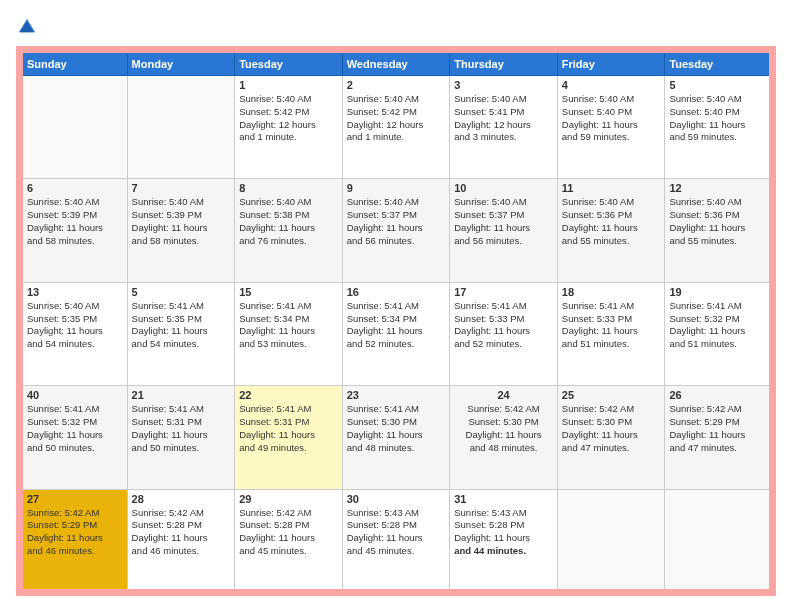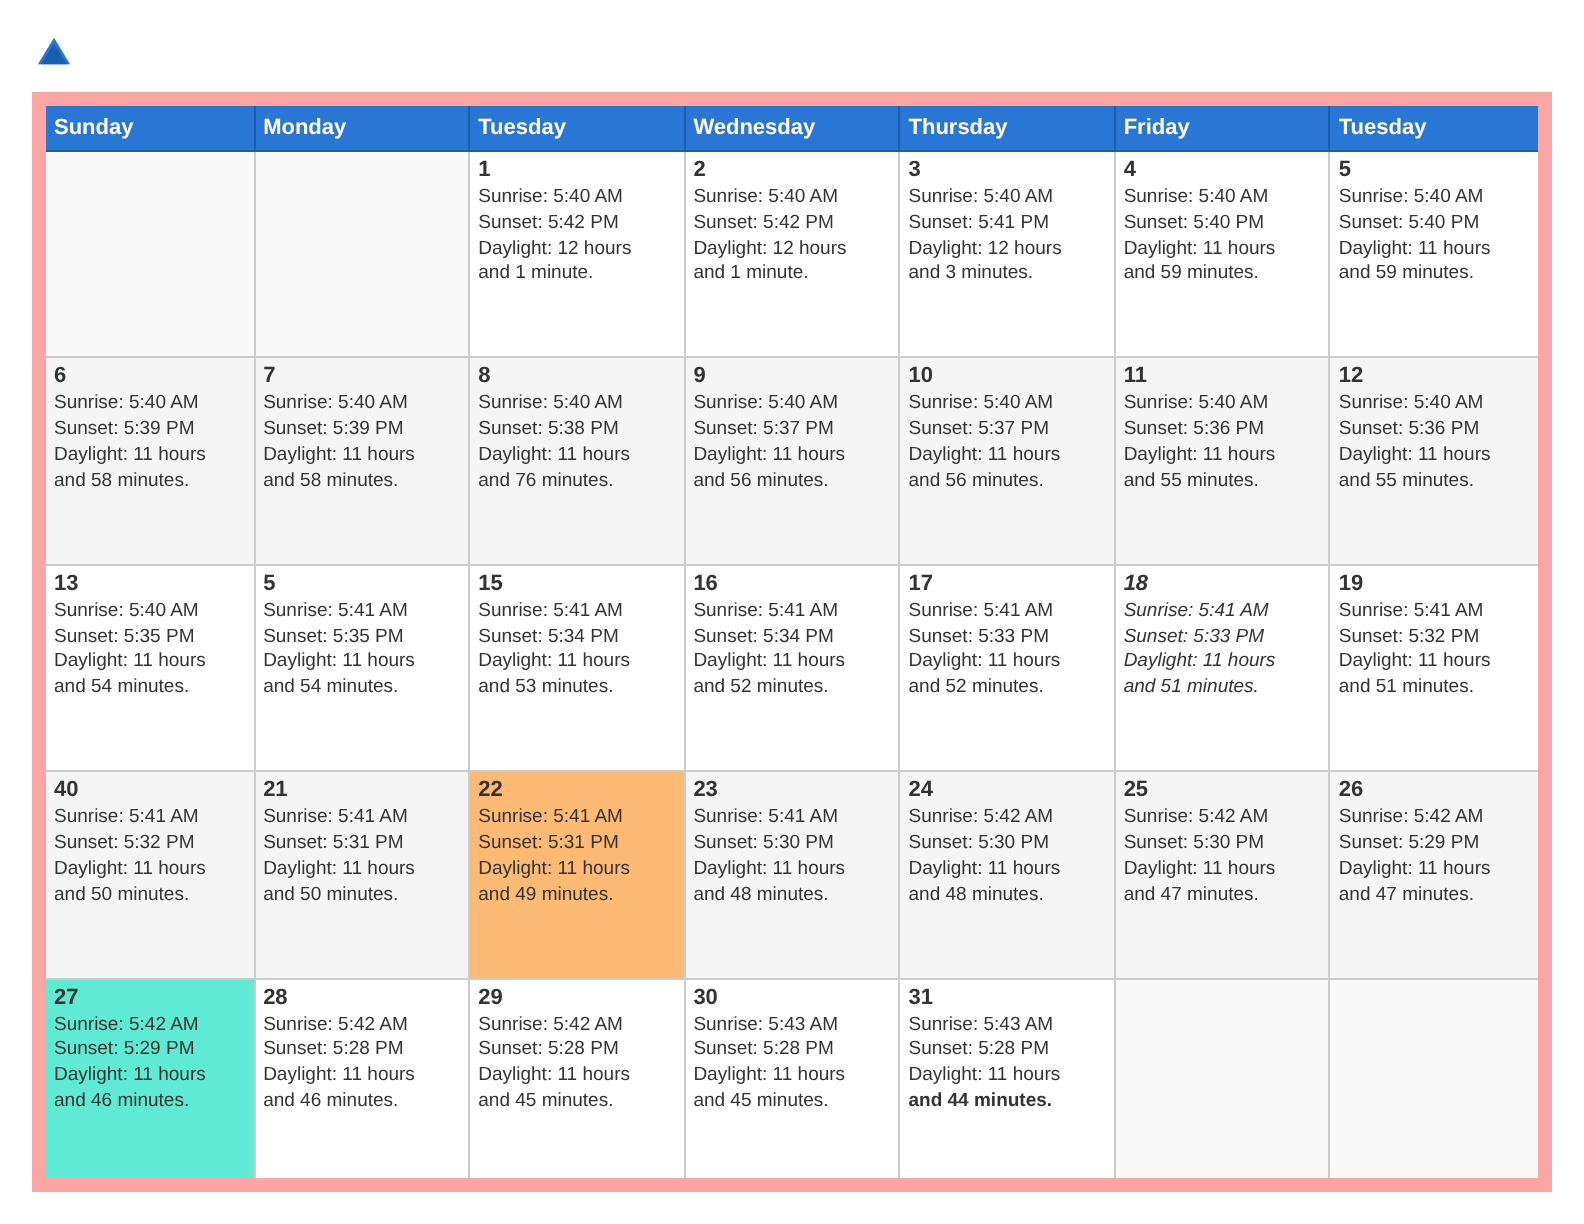--- a/index.html
+++ b/index.html
@@ -253,21 +253,21 @@
             <span style="display: block; line-height: 1.35;">Daylight: 11 hours</span>
             <span style="display: block; line-height: 1.35;">and 52 minutes.</span>
           </td>
           <td style="background: rgb(255, 255, 255);">
             <span class="day-number">17</span>
             <span style="display: block; line-height: 1.35;">Sunrise: 5:41 AM</span>
             <span style="display: block; line-height: 1.35;">Sunset: 5:33 PM</span>
             <span style="display: block; line-height: 1.35;">Daylight: 11 hours</span>
             <span style="display: block; line-height: 1.35;">and 52 minutes.</span>
           </td>
-          <td style="background: rgb(255, 255, 255); font-style: italic;">
+          <td style="background: rgb(255, 255, 255);">
             <span class="day-number">18</span>
             <span style="display: block; line-height: 1.35;">Sunrise: 5:41 AM</span>
             <span style="display: block; line-height: 1.35;">Sunset: 5:33 PM</span>
             <span style="display: block; line-height: 1.35;">Daylight: 11 hours</span>
             <span style="display: block; line-height: 1.35;">and 51 minutes.</span>
           </td>
           <td style="background: rgb(255, 255, 255);">
             <span class="day-number">19</span>
             <span style="display: block; line-height: 1.35;">Sunrise: 5:41 AM</span>
             <span style="display: block; line-height: 1.35;">Sunset: 5:32 PM</span>
@@ -283,35 +283,35 @@
             <span style="display: block; line-height: 1.35;">Daylight: 11 hours</span>
             <span style="display: block; line-height: 1.35;">and 50 minutes.</span>
           </td>
           <td style="background: rgb(245, 245, 245);">
             <span class="day-number">21</span>
             <span style="display: block; line-height: 1.35;">Sunrise: 5:41 AM</span>
             <span style="display: block; line-height: 1.35;">Sunset: 5:31 PM</span>
             <span style="display: block; line-height: 1.35;">Daylight: 11 hours</span>
             <span style="display: block; line-height: 1.35;">and 50 minutes.</span>
           </td>
-          <td style="background: #fdba74; margin-left: 28px;">
+          <td style="background: #fef9c3; margin-left: 28px;">
             <span class="day-number">22</span>
             <span style="display: block; line-height: 1.35;">Sunrise: 5:41 AM</span>
             <span style="display: block; line-height: 1.35;">Sunset: 5:31 PM</span>
             <span style="display: block; line-height: 1.35;">Daylight: 11 hours</span>
             <span style="display: block; line-height: 1.35;">and 49 minutes.</span>
           </td>
           <td style="background: rgb(245, 245, 245);">
             <span class="day-number">23</span>
             <span style="display: block; line-height: 1.35;">Sunrise: 5:41 AM</span>
             <span style="display: block; line-height: 1.35;">Sunset: 5:30 PM</span>
             <span style="display: block; line-height: 1.35;">Daylight: 11 hours</span>
             <span style="display: block; line-height: 1.35;">and 48 minutes.</span>
           </td>
-          <td style="background: rgb(245, 245, 245);">
+          <td style="background: rgb(245, 245, 245); text-align: center;">
             <span class="day-number">24</span>
             <span style="display: block; line-height: 1.35;">Sunrise: 5:42 AM</span>
             <span style="display: block; line-height: 1.35;">Sunset: 5:30 PM</span>
             <span style="display: block; line-height: 1.35;">Daylight: 11 hours</span>
             <span style="display: block; line-height: 1.35;">and 48 minutes.</span>
           </td>
           <td style="background: rgb(245, 245, 245);">
             <span class="day-number">25</span>
             <span style="display: block; line-height: 1.35;">Sunrise: 5:42 AM</span>
             <span style="display: block; line-height: 1.35;">Sunset: 5:30 PM</span>
@@ -320,21 +320,21 @@
           </td>
           <td style="background: rgb(245, 245, 245);">
             <span class="day-number">26</span>
             <span style="display: block; line-height: 1.35;">Sunrise: 5:42 AM</span>
             <span style="display: block; line-height: 1.35;">Sunset: 5:29 PM</span>
             <span style="display: block; line-height: 1.35;">Daylight: 11 hours</span>
             <span style="display: block; line-height: 1.35;">and 47 minutes.</span>
           </td>
         </tr>
         <tr>
-          <td style="background: #5eead4;">
+          <td style="background: #eab308;">
             <span class="day-number">27</span>
             <span style="display: block; line-height: 1.35;">Sunrise: 5:42 AM</span>
             <span style="display: block; line-height: 1.35;">Sunset: 5:29 PM</span>
             <span style="display: block; line-height: 1.35;">Daylight: 11 hours</span>
             <span style="display: block; line-height: 1.35;">and 46 minutes.</span>
           </td>
           <td style="background: rgb(255, 255, 255);">
             <span class="day-number">28</span>
             <span style="display: block; line-height: 1.35;">Sunrise: 5:42 AM</span>
             <span style="display: block; line-height: 1.35;">Sunset: 5:28 PM</span>

